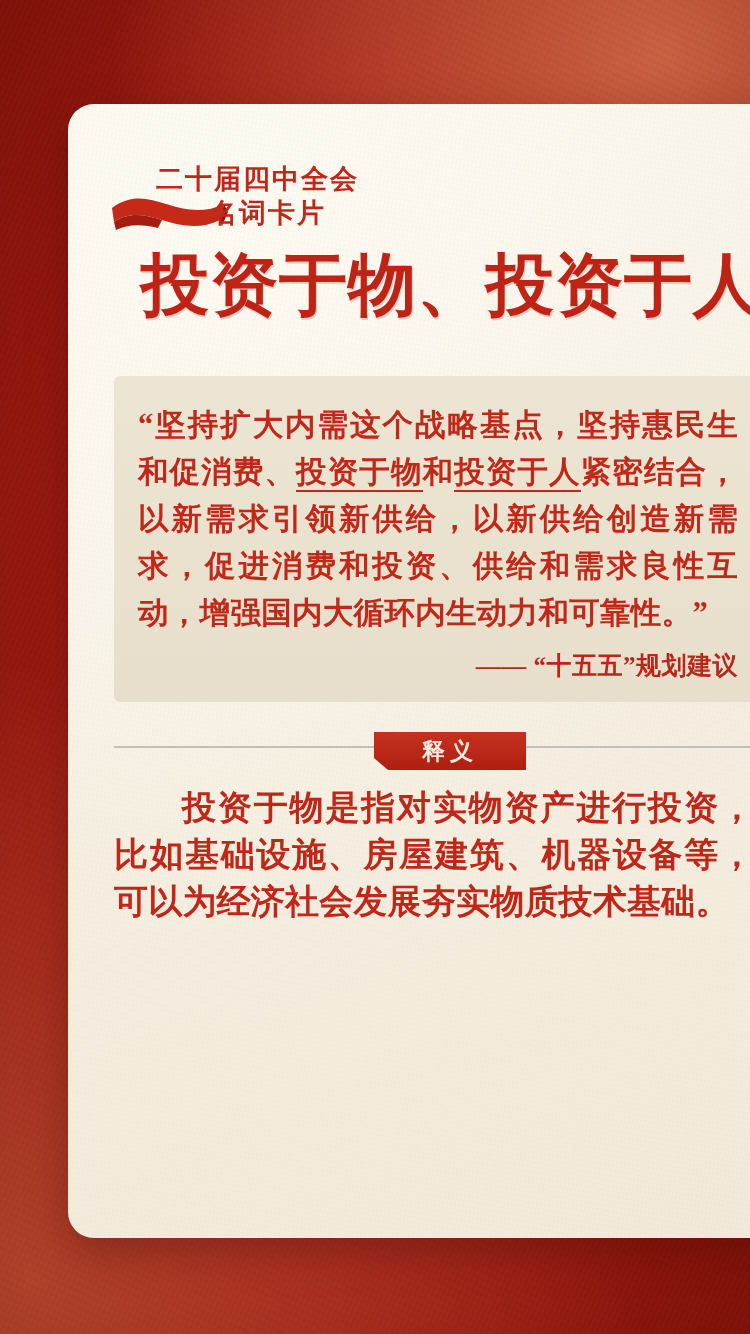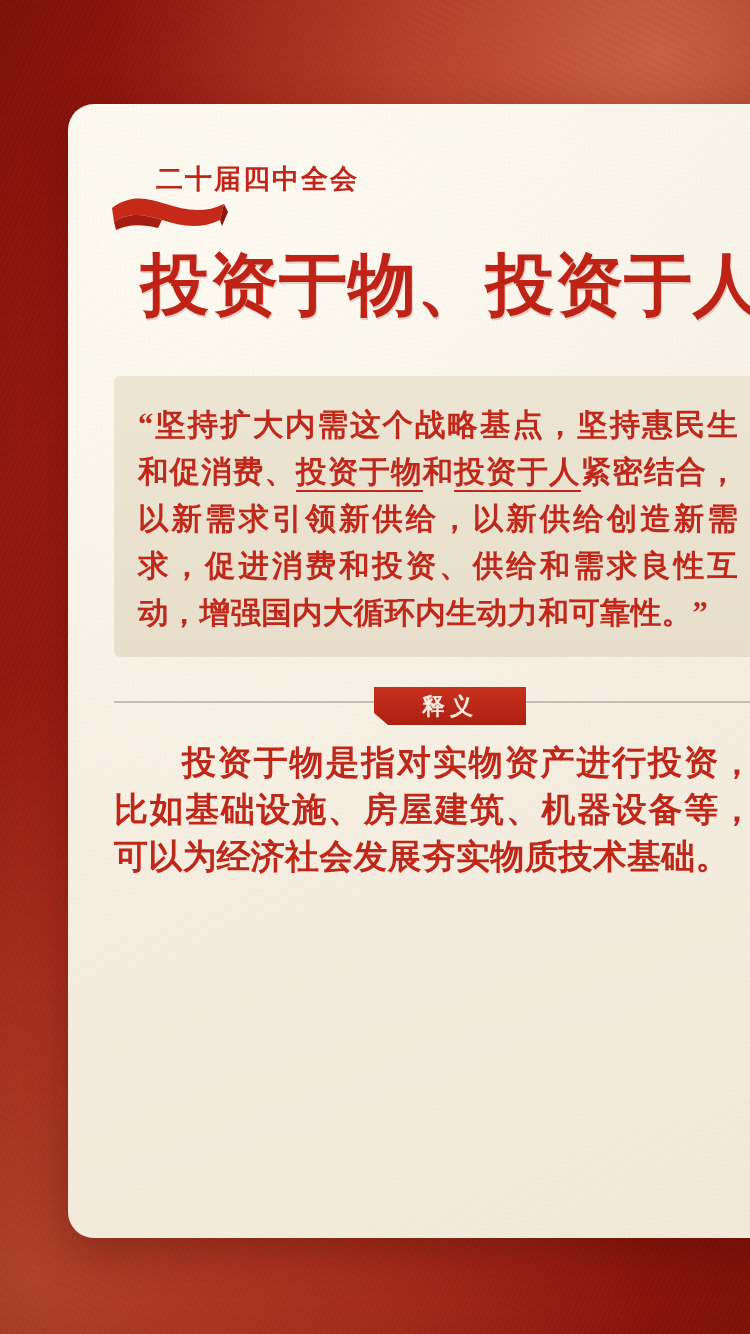--- a/index.html
+++ b/index.html
@@ -198,29 +198,31 @@
   <div class="card-inner">
 
     <div class="eyebrow">
       <svg class="ribbon" viewBox="0 0 120 68">
         <path d="M4 44 C22 30 40 34 58 40 C76 46 96 50 116 40 L112 56 C92 66 72 62 54 56 C36 50 20 48 6 58 Z" fill="#c52a19"></path>
         <path d="M6 58 C20 48 36 50 54 56 L50 64 C34 60 20 60 8 66 Z" fill="#a51d10"></path>
         <path d="M112 56 L116 40 L120 48 L114 62 Z" fill="#8e1609"></path>
       </svg>
       <div class="eyebrow-text">
         <div class="eyebrow-line1">二十届四中全会</div>
+        <div class="eyebrow-line2">名词卡片</div>
       </div>
     </div>
 
     <div class="headline">投资于物、投资于人</div>
 
     <div class="quote-block">
       <div class="quote-text">
         <span>“坚持扩大内需这个战略基点，坚持惠民生和促消费、</span><span class="u">投资于物</span><span>和</span><span class="u">投资于人</span><span>紧密结合，以新需求引领新供给，以新供给创造新需求，促进消费和投资、供给和需求良性互动，增强国内大循环内生动力和可靠性。”</span>
       </div>
+      <div class="quote-source">—— “十五五”规划建议</div>
     </div>
 
     <div class="divider-wrap">
       <div class="divider"></div>
       <div class="tag">释义</div>
     </div>
 
     <div class="body-p">投资于物是指对实物资产进行投资，比如基础设施、房屋建筑、机器设备等，可以为经济社会发展夯实物质技术基础。</div>
 
   </div>

